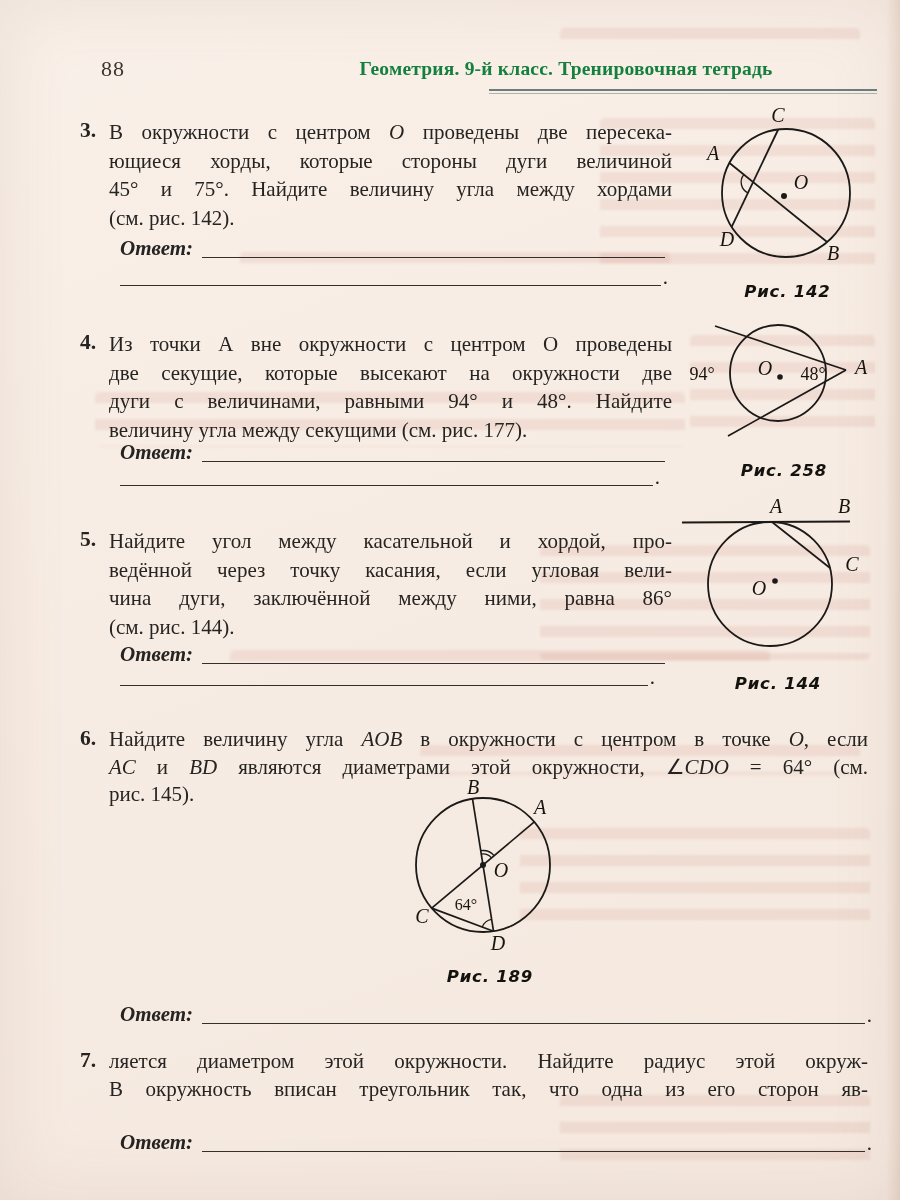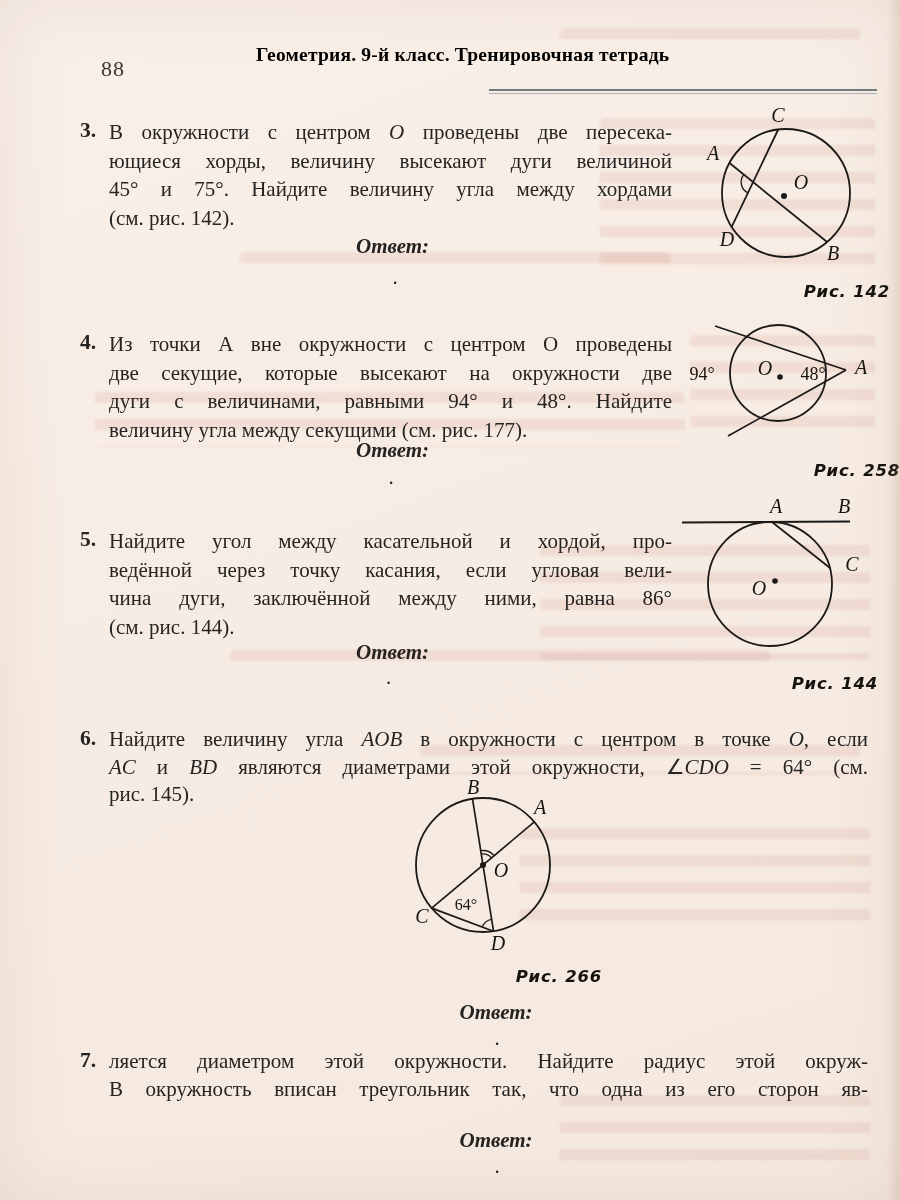--- a/index.html
+++ b/index.html
@@ -11,46 +11,46 @@
   
   .vignette{position:absolute;inset:0;pointer-events:none;z-index:6;
     box-shadow:inset 0 0 70px rgba(150,105,80,.12);}
   .edge-shade{position:absolute;right:0;top:0;width:14px;height:100%;z-index:6;pointer-events:none;
     background:linear-gradient(90deg,rgba(170,120,95,0) 0%,rgba(170,120,95,.16) 100%);}
   
   .ghost{position:absolute;z-index:1;filter:blur(1.4px);border-radius:5px;
     background:repeating-linear-gradient(180deg,rgba(200,126,112,.14) 0 11px,rgba(200,126,112,0) 11px 27px);}
   
   .pnum{position:absolute;left:101px;top:56px;font-size:22px;letter-spacing:1px;color:#3c3531;z-index:3;}
-  .htitle{position:absolute;top:44px;right:24px;width:620px;text-align:left;
-    font-size:19.5px;font-weight:bold;color:#000000;letter-spacing:.2px;z-index:3;}
+  .htitle{position:absolute;top:58px;right:24px;width:620px;text-align:center;
+    font-size:19.5px;font-weight:bold;color:#15803d;letter-spacing:.2px;z-index:3;}
   .hrule{position:absolute;left:489px;top:89px;width:388px;height:2px;z-index:3;
     border-top:2px solid #6e7c7b;border-bottom:1px solid #aab5b2;background:transparent;}
   
   .problem{position:absolute;z-index:3;}
   .problem .num{position:absolute;left:0;top:0;font-weight:bold;font-size:21.5px;}
   .plines{margin-left:29px;}
   .tline{font-size:21px;line-height:28.5px;white-space:nowrap;}
   .wide .tline{line-height:27.5px;white-space:normal;}
   .just{text-align:justify;text-align-last:justify;white-space:normal;}
   .tline i{font-family:"Liberation Serif",serif;}
   
-  .arow{position:absolute;display:flex;align-items:center;height:26px;z-index:3;flex-direction:column;}
+  .arow{position:absolute;display:flex;align-items:flex-end;height:26px;z-index:3;}
   .alabel{font-size:21px;font-weight:bold;font-style:italic;line-height:24px;}
   .arule{flex:1;border-bottom:1.5px solid #332f2b;margin-left:9px;margin-bottom:2px;}
   .arule.cont{margin-left:0;}
   .adot{font-size:21px;line-height:22px;margin-left:2px;}
   
   .fig{position:absolute;z-index:4;}
   .fig svg{display:block;}
   .stroke{stroke:#1c1a18;fill:none;}
   .flabel{font:italic 20px "Liberation Serif",serif;fill:#17150f;}
   .fangle{font:18px "Liberation Serif",serif;fill:#17150f;}
   .fangle.sm{font-size:16px;}
-  .figcap{text-align:right;margin-top:5px;font:italic bold 16.5px "DejaVu Sans",sans-serif;
+  .figcap{text-align:center;margin-top:5px;font:italic bold 16.5px "DejaVu Sans",sans-serif;
     letter-spacing:.8px;color:#14120e;}
 </style>
 </head>
 <body>
 
 <div class="ghost" style="left:560px;top:28px;width:300px;height:26px"></div>
 <div class="ghost" style="left:600px;top:118px;width:275px;height:150px"></div>
 <div class="ghost" style="left:240px;top:252px;width:430px;height:26px"></div>
 <div class="ghost" style="left:690px;top:335px;width:185px;height:100px"></div>
 <div class="ghost" style="left:95px;top:392px;width:590px;height:55px"></div>
@@ -61,21 +61,21 @@
 <div class="ghost" style="left:560px;top:1095px;width:310px;height:70px"></div>
 
 <div class="pnum">88</div>
 <div class="htitle">Геометрия. 9-й класс. Тренировочная тетрадь</div>
 <div class="hrule"></div>
 
 <section class="problem" style="left:80px;top:118px;width:592px">
   <span class="num">3.</span>
   <div class="plines">
     <div class="tline just">В окружности с центром <i>O</i> проведены две пересека-</div>
-    <div class="tline just">ющиеся хорды, величину высекают дуги величиной</div>
+    <div class="tline just">ющиеся хорды, которые стороны дуги величиной</div>
     <div class="tline just">45° и 75°. Найдите величину угла между хордами</div>
     <div class="tline">(см. рис. 142).</div>
   </div>
 </section>
 <div class="arow" style="left:120px;top:234px;width:545px">
   <span class="alabel">Ответ:</span>
   <span class="arule"></span>
 </div>
 <div class="arow" style="left:120px;top:262px;width:548px">
   <span class="arule cont"></span>
@@ -181,21 +181,21 @@
     <path class="stroke" d="M102.7,72.7 A14.5,14.5 0 0 1 116.1,77.7" stroke-width="1.3"></path>
     <path class="stroke" d="M104.3,149.0 A12,12 0 0 1 113.6,141.3" stroke-width="1.3"></path>
     <circle cx="105" cy="87" r="3" fill="#1c1a18"></circle>
     <text class="flabel" x="95" y="16" text-anchor="middle">B</text>
     <text class="flabel" x="162" y="36" text-anchor="middle">A</text>
     <text class="flabel" x="123" y="99" text-anchor="middle">O</text>
     <text class="fangle sm" x="88" y="132" text-anchor="middle">64°</text>
     <text class="flabel" x="44" y="145" text-anchor="middle">C</text>
     <text class="flabel" x="120" y="172" text-anchor="middle">D</text>
   </svg>
-  <figcaption class="figcap">Рис. 266</figcaption>
+  <figcaption class="figcap">Рис. 189</figcaption>
 </figure>
 
 <div class="arow" style="left:120px;top:1000px;width:752px">
   <span class="alabel">Ответ:</span>
   <span class="arule"></span>
   <span class="adot">.</span>
 </div>
 
 <section class="problem wide" style="left:80px;top:1048px;width:788px">
   <span class="num">7.</span>

